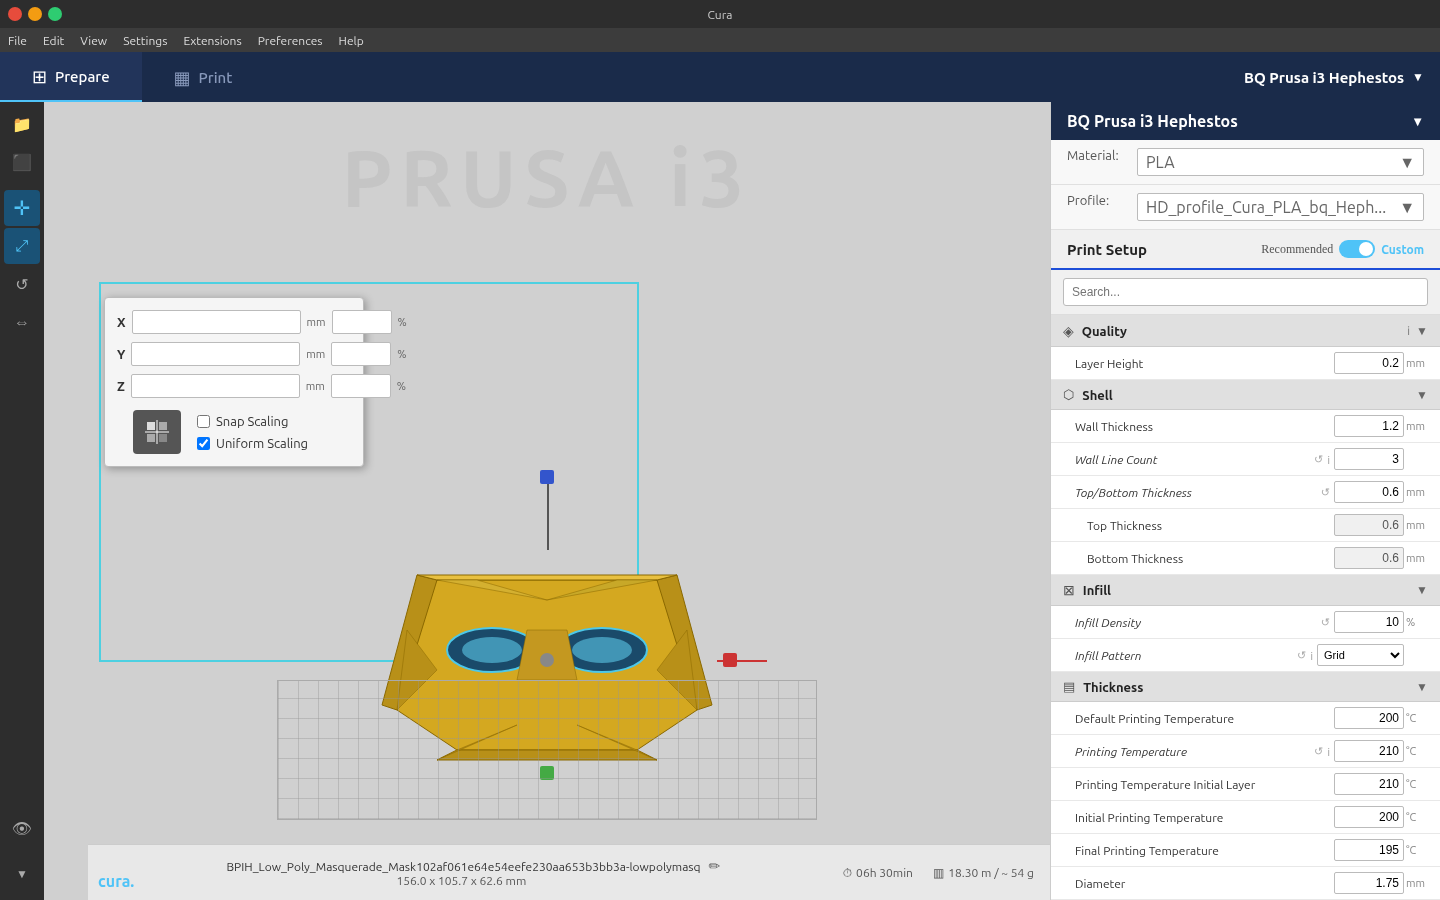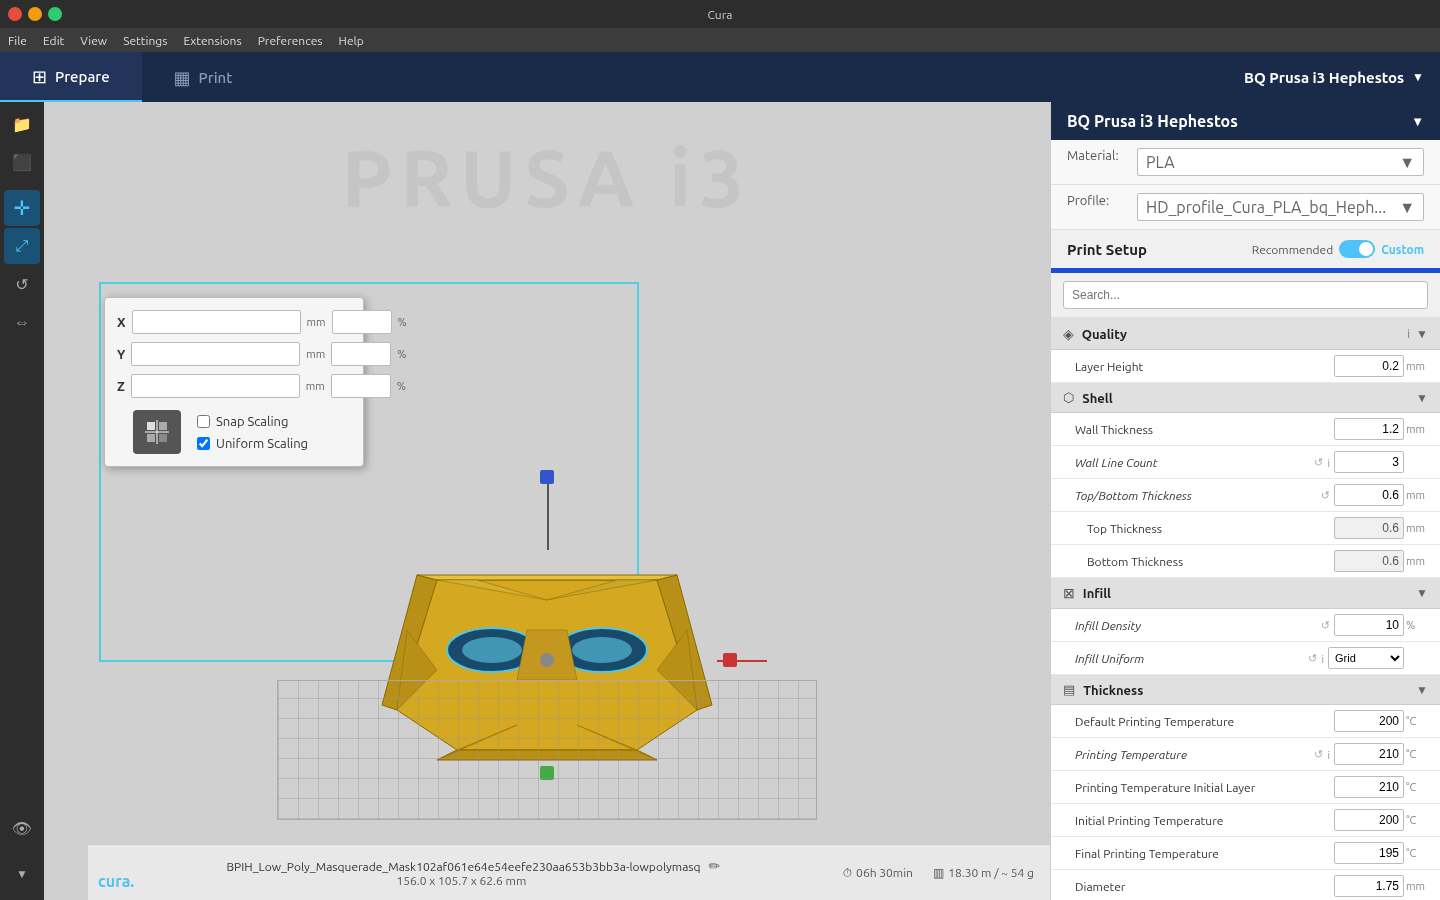--- a/index.html
+++ b/index.html
@@ -163,24 +163,24 @@
     .config-select {
       flex: 1; height: 28px; border: 1px solid #bbb; background: white;
       padding: 0 8px; font-size: 12px; border-radius: 2px; cursor: pointer;
       display: flex; align-items: center; justify-content: space-between;
     }
     .config-select span { font-size: 16px; color: #666; overflow: hidden; text-overflow: ellipsis; white-space: nowrap; }
 
     
     #print-setup-header {
       display: flex; align-items: center; padding: 10px 16px;
-      background: #f0f0f0; border-bottom: 5px solid #1d4ed8;
+      background: #f0f0f0; border-bottom: 2px solid #1d4ed8;
     }
     .setup-title { font-size: 15px; font-weight: bold; color: #222; flex: 1; }
-    .recommended-label { color: #555; font-size: 12px; }
+    .recommended-label { color: #555; font-size: 12px; font-family: Liberation Serif, serif; }
     .toggle-switch {
       width: 36px; height: 18px; background: #4fc3f7; border-radius: 9px;
       position: relative; cursor: pointer; margin: 0 6px;
     }
     .toggle-knob {
       width: 14px; height: 14px; background: white; border-radius: 50%;
       position: absolute; top: 2px; right: 2px;
     }
     .custom-label { color: #4fc3f7; font-size: 12px; font-weight: bold; cursor: pointer; }
 
@@ -212,21 +212,21 @@
     .setting-name.italic { font-style: italic; }
     .setting-icons { display: flex; gap: 4px; align-items: center; margin-right: 4px; }
     .setting-icon { color: #aaa; font-size: 11px; cursor: pointer; }
     .setting-value {
       width: 70px; height: 22px; border: 1px solid #bbb; text-align: right;
       padding: 0 4px; font-size: 12px; background: white; border-radius: 2px;
     }
     .setting-value.readonly { background: #f0f0f0; color: #555; }
     .setting-unit { color: #888; font-size: 11px; width: 22px; margin-left: 2px; }
     .setting-value-select {
-      width: 76px; height: 22px; border: 1px solid #bbb;
+      width: 87px; height: 22px; border: 1px solid #bbb;
       font-size: 11px; background: white; border-radius: 2px; padding: 0 2px;
     }
 
     
     #rightpanel::-webkit-scrollbar { width: 6px; }
     #rightpanel::-webkit-scrollbar-track { background: #eee; }
     #rightpanel::-webkit-scrollbar-thumb { background: #bbb; border-radius: 3px; }
 
     
     .mask-container {
@@ -572,21 +572,21 @@
         </div>
         <div class="setting-row">
           <span class="setting-name italic">Infill Density</span>
           <div class="setting-icons">
             <span class="setting-icon">↺</span>
           </div>
           <input class="setting-value" type="text" value="10" style="">
           <span class="setting-unit">%</span>
         </div>
         <div class="setting-row">
-          <span class="setting-name italic">Infill Uniform</span>
+          <span class="setting-name italic">Infill Pattern</span>
           <div class="setting-icons">
             <span class="setting-icon">↺</span>
             <span class="setting-icon">ℹ</span>
           </div>
           <select class="setting-value-select">
             <option>Grid</option>
             <option>Lines</option>
             <option>Triangles</option>
           </select>
           <span class="setting-unit"></span>

